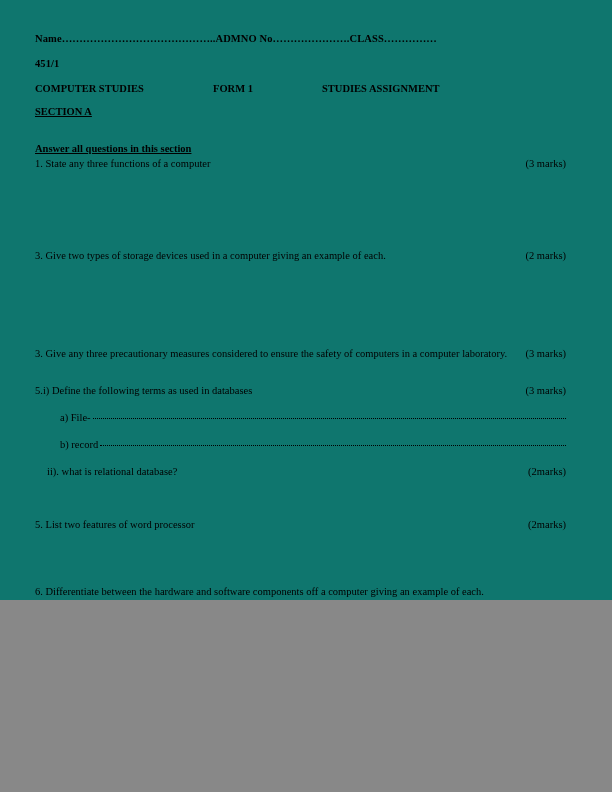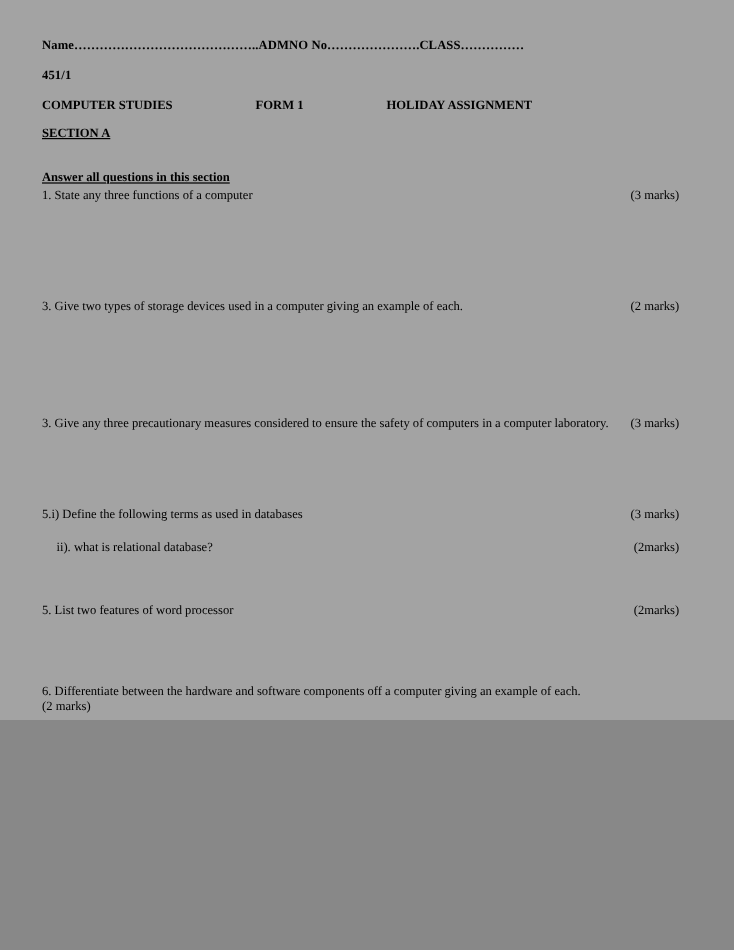--- a/index.html
+++ b/index.html
@@ -2,21 +2,21 @@
 <html><head>
 <meta charset="utf-8">
 <style>
   * { margin: 0; padding: 0; box-sizing: border-box; }
   html, body { background: #888; }
   .sheet {
     position: relative;
     width: 612px;
     height: 600px;
     margin: 0 auto;
-    background: #a3a3a3;
+    background: #0f766e;
     font-family: "Liberation Serif", "DejaVu Serif", serif;
     font-size: 10.5px;
     line-height: 13px;
     color: #000;
     padding: 32px 46px 0 35px;
     overflow: hidden;
   }
   .bold { font-weight: bold; }
   .underline { text-decoration: underline; }
   .center { text-align: left; }
@@ -30,21 +30,21 @@
 
   .section-title { margin-bottom: 1px; }
   .section-instruction { margin-bottom: 2px; margin-top: 24px; }
 
   .q-row { display: flex; align-items: flex-start; }
   .q-row .q-text { flex: 1 1 auto; padding-right: 8px; }
   .q-row .q-marks { flex: 0 0 auto; margin-left: auto; white-space: nowrap; }
 
   .mb-q1 { margin-bottom: 79px; }
   .mb-q2 { margin-bottom: 85px; }
-  .mb-q3 { margin-bottom: 63px; font-family: Liberation Serif, serif; }
+  .mb-q3 { margin-bottom: 24px; font-family: Liberation Serif, serif; }
   .mb-q4i { margin-bottom: 14px; }
   .mb-item { margin-bottom: 14px; }
   .mb-itemc { margin-bottom: 36px; }
   .mb-q4ii { margin-bottom: 40px; }
   .mb-q5 { margin-bottom: 54px; }
 
   .q-wrap { position: relative; }
   .q-wrap .q-para { max-width: 531px; }
   .q-wrap .q-marks-abs { position: absolute; right: 0; bottom: 0; white-space: nowrap; }
 
@@ -61,21 +61,21 @@
 
 <div class="sheet">
 
   <div class="hdr-line">Name……………………………………..ADMNO No………………….CLASS……………</div>
 
   <div class="hdr-line">451/1</div>
 
   <div class="subject-row">
     <span class="pos-subject">COMPUTER STUDIES</span>
     <span class="pos-form">FORM 1</span>
-    <span class="pos-assignment">HOLIDAY ASSIGNMENT</span>
+    <span class="pos-assignment">STUDIES ASSIGNMENT</span>
   </div>
 
   <div class="center bold underline section-title">SECTION A</div>
   <div class="center bold underline section-instruction">Answer all questions in this section</div>
 
   <div class="q-row mb-q1">
     <span class="q-text">1. State any three functions of a computer</span>
     <span class="q-marks">(3 marks)</span>
   </div>
 
@@ -87,21 +87,29 @@
   <div class="q-wrap mb-q3">
     <div class="q-para">3. Give any three precautionary measures considered to ensure the safety of computers in a computer laboratory.</div>
     <span class="q-marks-abs">(3 marks)</span>
   </div>
 
   <div class="q-row mb-q4i">
     <span class="q-text">5.i)  Define the following terms as used in databases</span>
     <span class="q-marks">(3 marks)</span>
   </div>
 
+  <div class="dot-item mb-item">
+    <span class="dot-label">a) File-</span>
+    <span class="dot-leader"></span>
+  </div>
 
+  <div class="dot-item mb-item">
+    <span class="dot-label">b) record</span>
+    <span class="dot-leader"></span>
+  </div>
 
 
   <div class="q-row mb-q4ii">
     <span class="q-text indent-ii">ii). what is relational database?</span>
     <span class="q-marks">(2marks)</span>
   </div>
 
   <div class="q-row mb-q5">
     <span class="q-text">5. List two features of word processor</span>
     <span class="q-marks">(2marks)</span>

